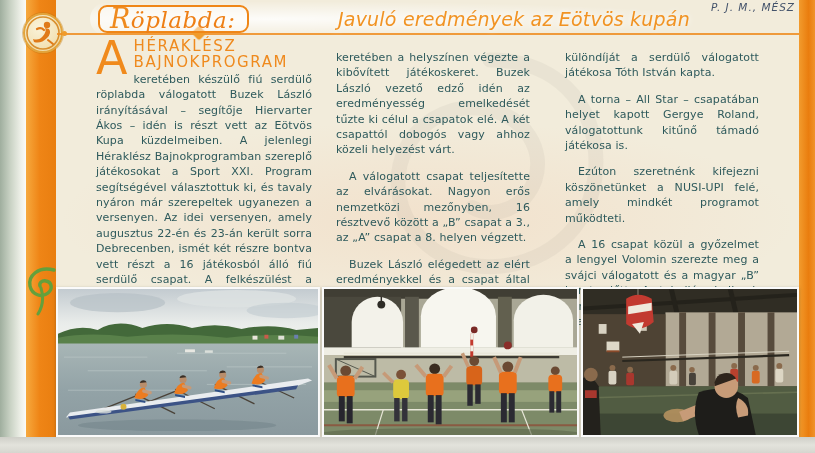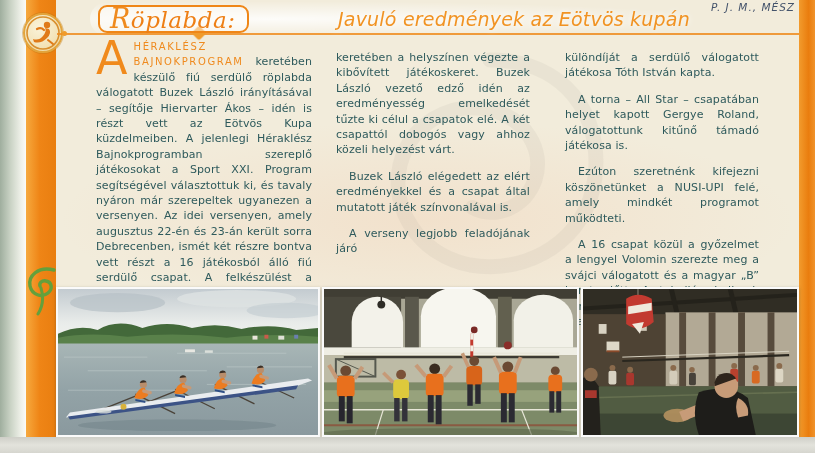--- a/index.html
+++ b/index.html
@@ -48,21 +48,21 @@
     transform:rotate(45deg);border-radius:2px;box-shadow:0 0 0 1px rgba(240,155,43,.35);}
   #rule-dot{left:62px;top:31px;width:5px;height:5px;background:#f09b2b;border-radius:50%;}
   
   #article{left:96px;top:39px;width:674px;height:248px;display:flex;gap:13px;}
   .col{flex:1;font-size:11px;line-height:15.4px;color:#2e5a5c;text-align:justify;
     letter-spacing:.1px;}
   .col p{margin:11px;}
   .col p.indent{text-indent:13px;}
   .dropcap{float:left;font-size:46px;line-height:36px;color:#f08a1c;
     margin:1px 6px 0 0;font-family:"DejaVu Sans",sans-serif;}
-  .lead{color:#ef8a1e;letter-spacing:1.6px;font-size:10px;}
+  .lead{color:#ef8a1e;letter-spacing:1.6px;font-size:15px;}
   .signature{margin-top:3px;text-align:right;font-style:italic;color:#2f6b63;
     font-size:11.5px;line-height:17px;}
   
   .photo{top:287px;height:150px;border:2px solid rgba(255,255,255,.95);
     box-sizing:border-box;box-shadow:0 1px 3px rgba(60,60,50,.35);background:#999;}
   .photo svg{display:block;width:100%;height:100%;}
   #photo-rowing{left:56px;width:264px;}
   #photo-gym1{left:322px;width:257px;}
   #photo-gym2{left:581px;width:218px;}
 </style>
@@ -106,20 +106,21 @@
   <div class="abs" id="headline">Javuló eredmények az Eötvös kupán</div>
   <div class="abs" id="byline">P. J. M., MÉSZ</div>
 
   <div class="abs" id="article">
     <div class="col">
       <span class="dropcap">A</span><span class="lead">HÉRAKLÉSZ BAJNOKPROGRAM</span>
       <span>keretében készülő fiú serdülő röplabda válogatott Buzek László irányításával – segítője Hiervarter Ákos – idén is részt vett az Eötvös Kupa küzdelmeiben. A jelenlegi Héraklész Bajnokprogramban szereplő játékosokat a Sport XXI. Program segítségével választottuk ki, és tavaly nyáron már szerepeltek ugyanezen a versenyen. Az idei versenyen, amely augusztus 22-én és 23-án került sorra Debrecenben, ismét két részre bontva vett részt a 16 játékosból álló fiú serdülő csapat. A felkészülést a Héraklész Bajnokprogram</span>
     </div>
     <div class="col">
       <p>keretében a helyszínen végezte a kibővített játékoskeret. Buzek László vezető edző idén az eredményesség emelkedését tűzte ki célul a csapatok elé. A két csapattól dobogós vagy ahhoz közeli helyezést várt.</p>
+      <p class="indent">A válogatott csapat teljesítette az elvárásokat. Nagyon erős nemzetközi mezőnyben, 16 résztvevő között a „B” csapat a 3., az „A” csapat a 8. helyen végzett.</p>
       <p class="indent">Buzek László elégedett az elért eredményekkel és a csapat által mutatott játék színvonalával is.</p>
       <p class="indent">A verseny legjobb feladójának járó</p>
     </div>
     <div class="col">
       <p>különdíját a serdülő válogatott játékosa Tóth István kapta.</p>
       <p class="indent">A torna – All Star – csapatában helyet kapott Gergye Roland, válogatottunk kitűnő támadó játékosa is.</p>
       <p class="indent">Ezúton szeretnénk kifejezni köszönetünket a NUSI-UPI felé, amely mindkét programot működteti.</p>
       <p class="indent">A 16 csapat közül a győzelmet a lengyel Volomin szerezte meg a svájci válogatott és a magyar „B” keret előtt. A tabellán holland, ukrán, román, kínai és koszovói csapatok is szerepeltek.</p>
       <div class="signature">
         <div>Sándor Péter</div>

